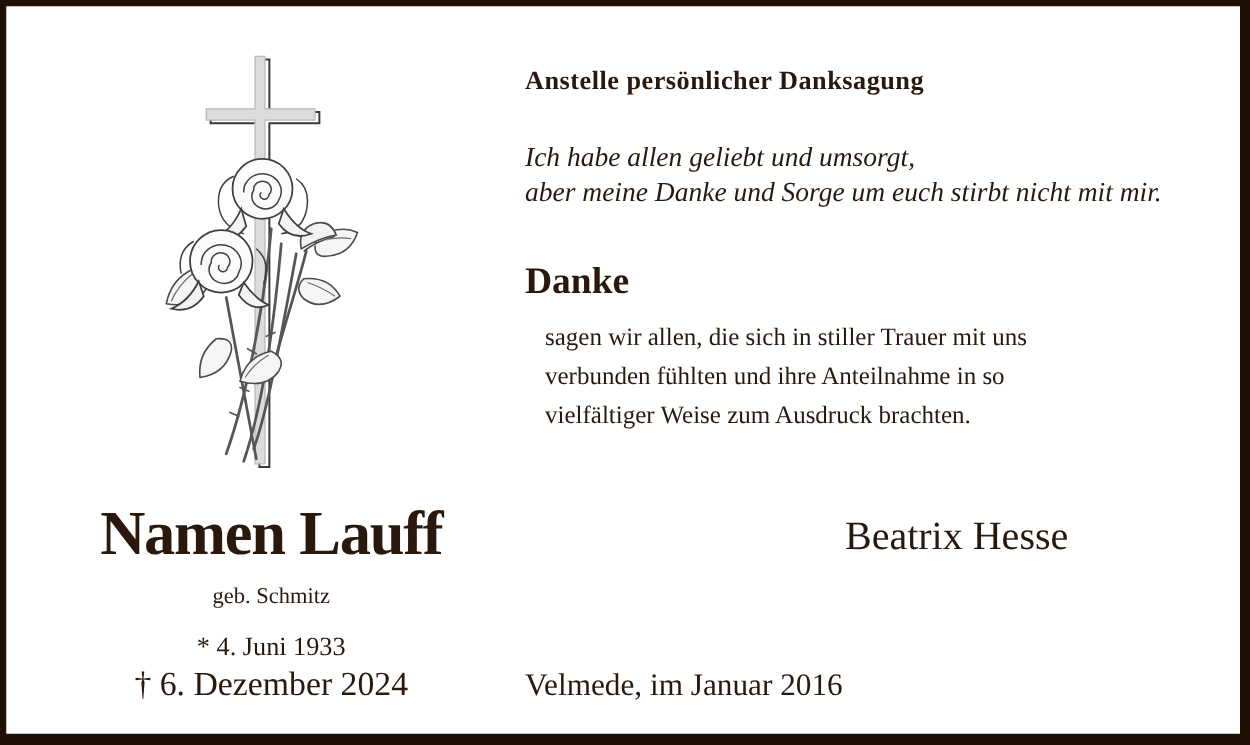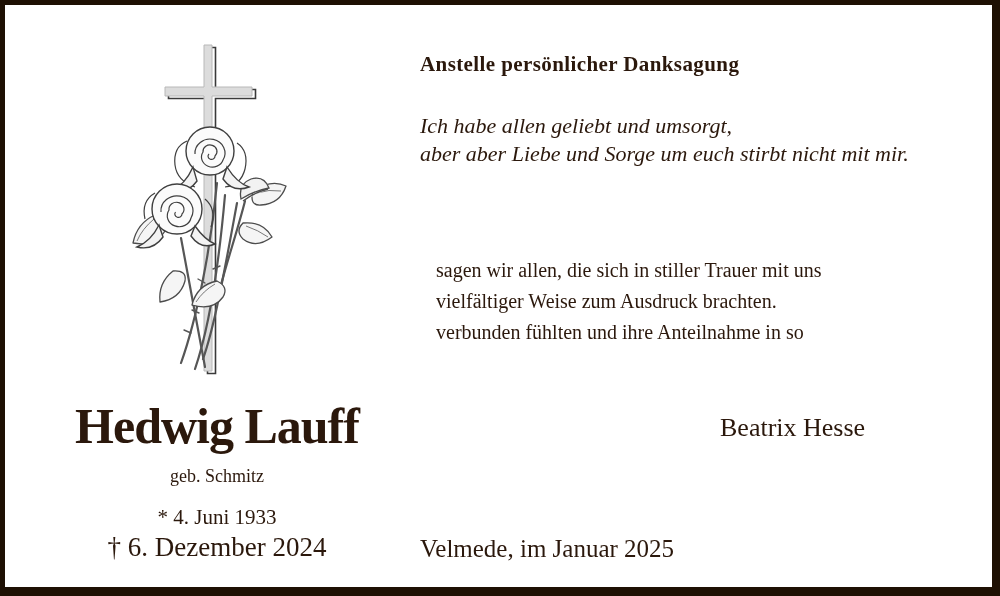--- a/index.html
+++ b/index.html
@@ -34,21 +34,21 @@
   }
   .thanks-text{
     left:431px;top:250px;
     font-size:20px;line-height:31px;
     white-space:nowrap;
   }
   .family{
     left:671px;top:398px;
   }
   .family-intro{font-size:24px;line-height:29px;}
-  .family-name{font-size:26px;line-height:36px;margin-top:7px;margin-left:44px;}
+  .family-name{font-size:32px;line-height:36px;margin-top:7px;}
   .deceased{
     left:27px;top:0;width:370px;text-align:center;
   }
   .deceased-name{
     position:absolute;left:0;top:396px;width:370px;
     font-size:50px;font-weight:bold;line-height:50px;
     letter-spacing:-1px;white-space:nowrap;
   }
   .birth-name{
     position:absolute;left:0;top:456px;width:370px;
@@ -127,36 +127,37 @@
       <path d="M52,176 m-16,3 a16,15 0 1 1 30,6 a12,11 0 1 1 -22,-8 a7.5,7 0 1 1 13,4 a3.6,3.4 0 1 1 -6.5,-2" fill="none" stroke-width="1.2"></path>
       <path d="M34,192 q-8,16 -22,22 q16,4 26,-10 Z" fill="#f3f3f3"></path>
       <path d="M70,193 q10,14 20,18 q-14,6 -24,-8 Z" fill="#f3f3f3"></path>
     </g>
   </svg>
 
   <div class="abs dedication">Anstelle persönlicher Danksagung</div>
 
   <div class="abs quote">
     <div>Ich habe allen geliebt und umsorgt,</div>
-    <div>aber aber Liebe und Sorge um euch stirbt nicht mit mir.</div>
+    <div>aber meine Danke und Sorge um euch stirbt nicht mit mir.</div>
   </div>
 
+  <div class="abs danke">Danke</div>
 
   <div class="abs thanks-text">
     <div>sagen wir allen, die sich in stiller Trauer mit uns</div>
+    <div>verbunden fühlten und ihre Anteilnahme in so</div>
     <div>vielfältiger Weise zum Ausdruck brachten.</div>
-    <div>verbunden fühlten und ihre Anteilnahme in so</div>
   </div>
 
   <div class="abs family">
     <div class="family-name">Beatrix Hesse</div>
   </div>
 
   <div class="abs deceased">
-    <div class="deceased-name">Hedwig Lauff</div>
+    <div class="deceased-name">Namen Lauff</div>
     <div class="birth-name">geb. Schmitz</div>
     <div class="birth-date">* 4. Juni 1933</div>
     <div class="death-date">† 6. Dezember 2024</div>
   </div>
 
-  <div class="abs place-date">Velmede, im Januar 2025</div>
+  <div class="abs place-date">Velmede, im Januar 2016</div>
 
 </div>
 
 </body></html>

